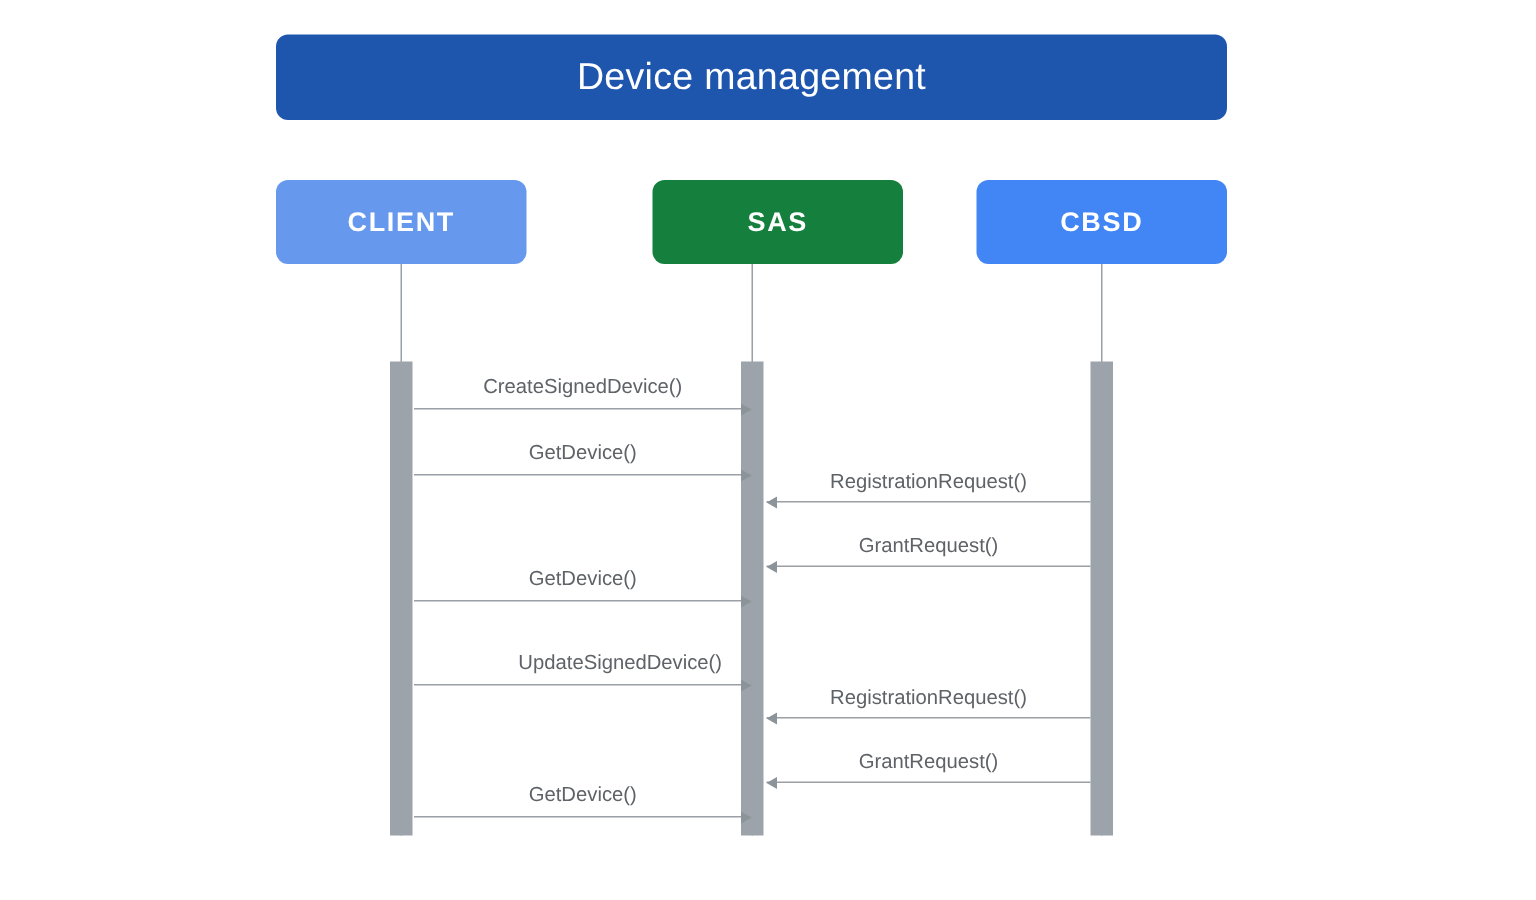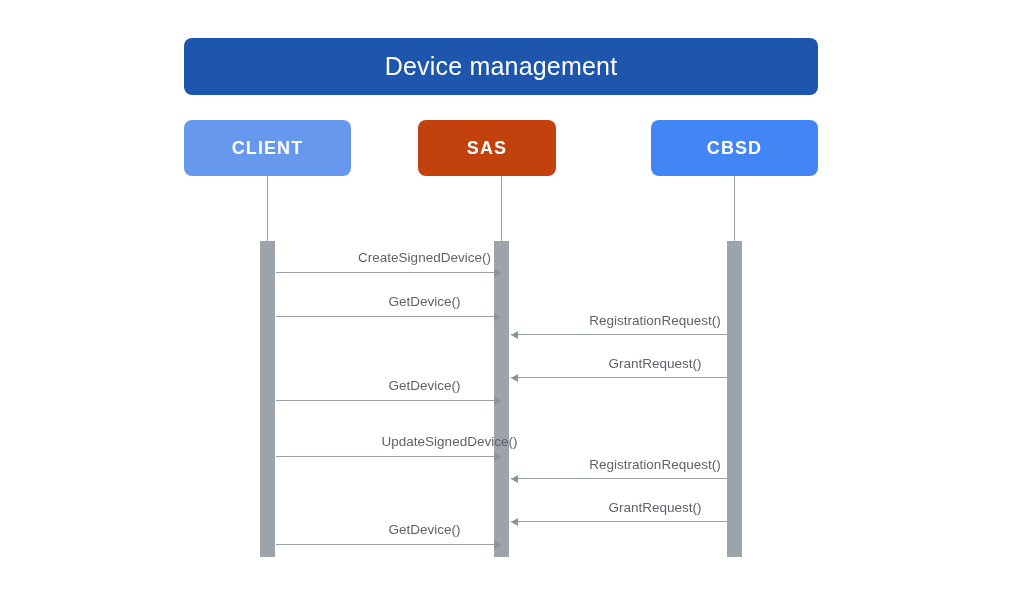--- a/index.html
+++ b/index.html
@@ -29,21 +29,20 @@
     left: 184px;
     top: 23px;
     width: 634px;
     height: 57px;
     background: #1e56ae;
     border-radius: 8px;
     display: flex;
     align-items: center;
     justify-content: center;
     box-sizing: border-box;
-    margin-top: 15px;
   }
   .title-banner-text {
     color: #ffffff;
     font-size: 25px;
     font-weight: 400;
     letter-spacing: 0.2px;
     line-height: 1;
     white-space: nowrap;
   }
 
@@ -101,42 +100,41 @@
     border-right: 7px solid #8c9399;
   }
   .message-label {
     position: absolute;
     color: #5f6368;
     font-size: 13.5px;
     font-weight: 400;
     line-height: 1;
     white-space: nowrap;
     text-align: center;
-    padding-left: 36px;
   }
 </style>
 </head>
 <body>
 
 <div id="diagram-root">
 
   <div class="title-banner">
     <span class="title-banner-text">Device management</span>
   </div>
 
   <div id="lifelines-layer">
       <div class="lifeline" style="left: 267px; top: 176px; height: 381px;"></div>
       <div class="lifeline" style="left: 501px; top: 176px; height: 381px;"></div>
       <div class="lifeline" style="left: 734px; top: 176px; height: 381px;"></div>
     </div>
   <div id="participants-layer">
       <div class="participant" style="left: 184px; width: 167px; background: rgb(102, 153, 238);">
         <span class="participant-label">CLIENT</span>
       </div>
-      <div class="participant" style="left: 418px; width: 138px; background: #c2410c;">
+      <div class="participant" style="left: 435px; width: 167px; background: #15803d;">
         <span class="participant-label">SAS</span>
       </div>
       <div class="participant" style="left: 651px; width: 167px; background: rgb(66, 133, 244);">
         <span class="participant-label">CBSD</span>
       </div>
     </div>
   <div id="activations-layer">
       <div class="activation" style="left: 260px; top: 241px; height: 316px; background: rgb(157, 163, 170);"></div>
       <div class="activation" style="left: 494px; top: 241px; height: 316px; background: rgb(157, 163, 170);"></div>
       <div class="activation" style="left: 727px; top: 241px; height: 316px; background: rgb(157, 163, 170);"></div>

